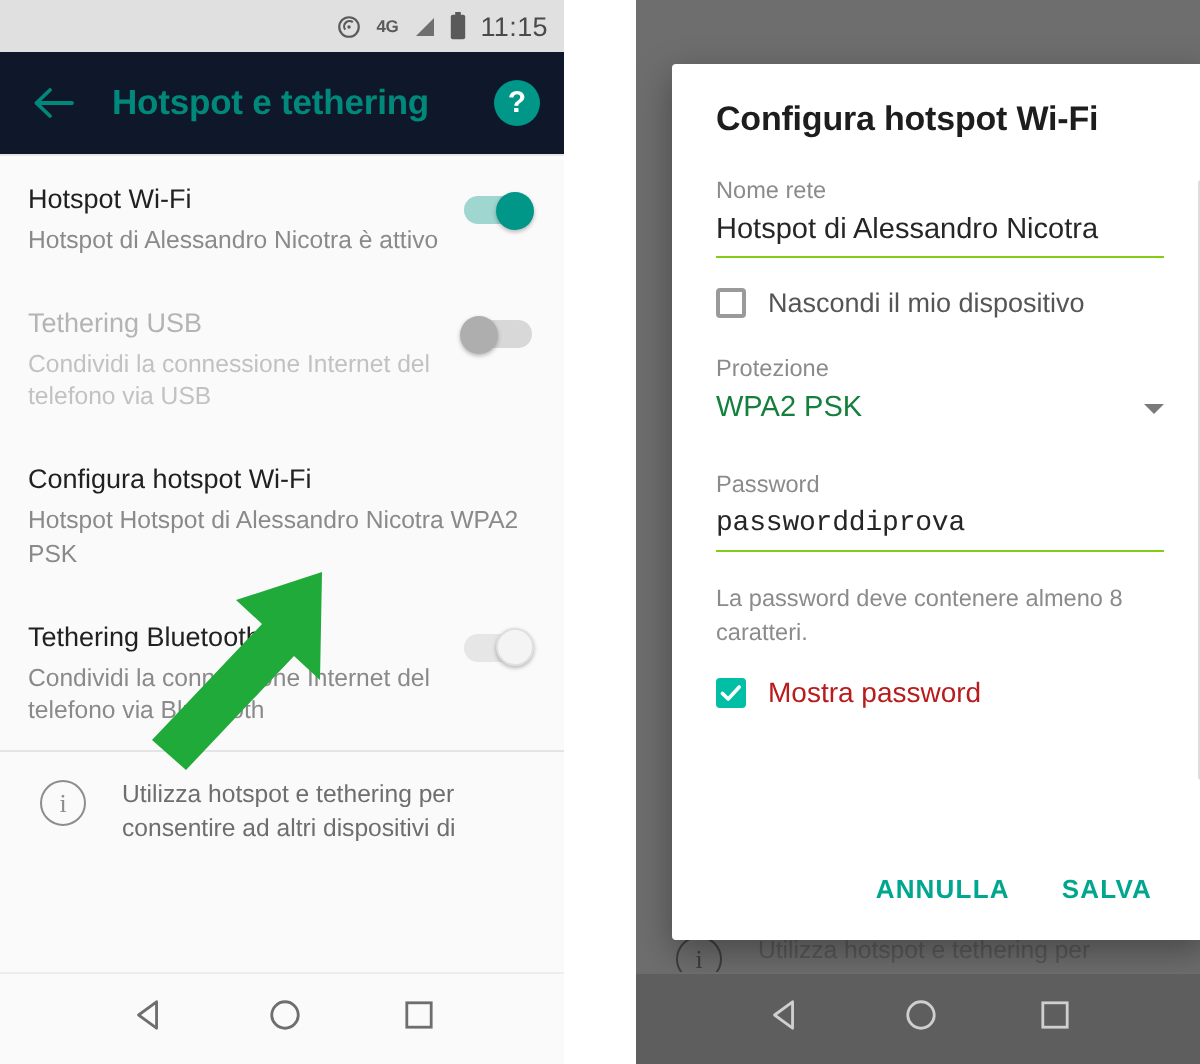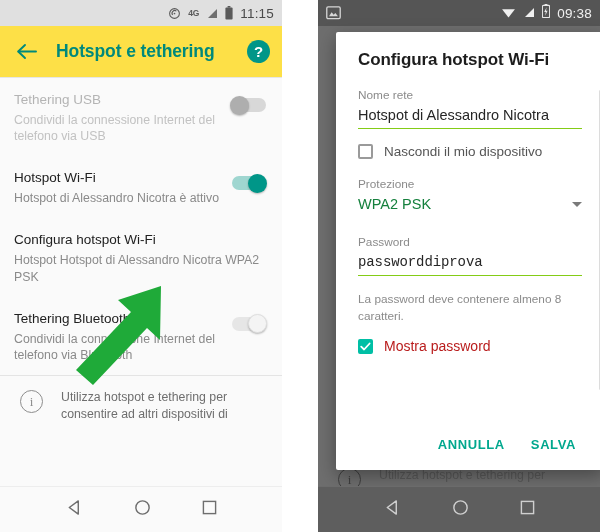--- a/index.html
+++ b/index.html
@@ -48,21 +48,21 @@
     letter-spacing: -0.2px;
   }
   .sb-clock {
     font-size: 13.5px;
     color: #4a4a4a;
     letter-spacing: 0.2px;
   }
 
   .appbar {
     height: 52px;
-    background: #fde047;
+    background: #0f172a;
     display: flex;
     align-items: center;
     padding: 0 12px 0 14px;
     box-sizing: border-box;
     border-bottom: 1px solid #e6e6e6;
   }
   .appbar-back {
     width: 26px; height: 26px;
     flex: 0 0 auto;
     display: flex; align-items: center; justify-content: center;
@@ -406,34 +406,34 @@
         </svg>
       </div>
       <div class="appbar-title">Hotspot e tethering</div>
       <div class="help-badge">?</div>
     </div>
 
     <div class="list">
 
       <div class="row">
         <div class="row-txt">
+          <div class="row-title">Hotspot Wi-Fi</div>
+          <div class="row-sub">Hotspot di Alessandro Nicotra è attivo</div>
+        </div>
+        <div class="toggle on">
+            <span class="knob"></span>
+          </div>
+      </div>
+
+      <div class="row">
+        <div class="row-txt">
           <div class="row-title dim">Tethering USB</div>
           <div class="row-sub dim">Condividi la connessione Internet del telefono via USB</div>
         </div>
         <div class="toggle off">
-            <span class="knob"></span>
-          </div>
-      </div>
-
-      <div class="row">
-        <div class="row-txt">
-          <div class="row-title">Hotspot Wi-Fi</div>
-          <div class="row-sub">Hotspot di Alessandro Nicotra è attivo</div>
-        </div>
-        <div class="toggle on">
             <span class="knob"></span>
           </div>
       </div>
 
       <div class="row">
         <div class="row-txt">
           <div class="row-title">Configura hotspot Wi-Fi</div>
           <div class="row-sub">Hotspot Hotspot di Alessandro Nicotra WPA2 PSK</div>
         </div>
       </div>
@@ -474,48 +474,20 @@
       <span>
         <svg width="15" height="15" viewBox="0 0 16 16">
             <rect x="1.5" y="1.5" width="13" height="13" fill="none" stroke="#6e6e6e" stroke-width="1.5"></rect>
           </svg>
       </span>
     </div>
   </div>
 
   <div class="phone-right">
 
-    <div class="statusbar-right">
-      <span class="sb-right-left">
-        <svg width="15" height="14" viewBox="0 0 16 15">
-          <rect x="0.8" y="1" width="14.4" height="12.5" rx="1.4" fill="none" stroke="#d6d6d6" stroke-width="1.4"></rect>
-          <path d="M3.2 11 L6 6.6 L8.2 9.4 L10 7.6 L12.8 11 Z" fill="#d6d6d6"></path>
-        </svg>
-      </span>
-      <span class="sb-right-right">
-        <span>
-          <svg width="15" height="11" viewBox="0 0 16 12">
-              <path d="M1 2.5 L15 2.5 L8 11.5 Z" fill="#f0f0f0"></path>
-            </svg>
-        </span>
-        <span>
-          <svg width="12" height="11" viewBox="0 0 12 11">
-              <path d="M11 1 L11 10 L2 10 Z" fill="#f0f0f0"></path>
-            </svg>
-        </span>
-        <span>
-          <svg width="8" height="14" viewBox="0 0 8 14">
-            <rect x="2.6" y="0" width="2.8" height="1.6" fill="#e8e8e8"></rect>
-            <rect x="0.4" y="1.4" width="7.2" height="12.2" rx="1" fill="none" stroke="#e8e8e8" stroke-width="1.1"></rect>
-            <path d="M4.6 3.2 L2.2 8 L3.8 8 L3.2 11.8 L5.6 6.8 L4 6.8 Z" fill="#e8e8e8"></path>
-          </svg>
-        </span>
-        <span class="sb-clock-w">09:38</span>
-      </span>
-    </div>
 
     <div class="scrim-content">
       <div class="scrim-footnote">
         <div class="scrim-info-circle">i</div>
         <div class="scrim-footnote-txt">Utilizza hotspot e tethering per</div>
       </div>
     </div>
 
     <div class="dialog">
       <div class="dialog-inner">

